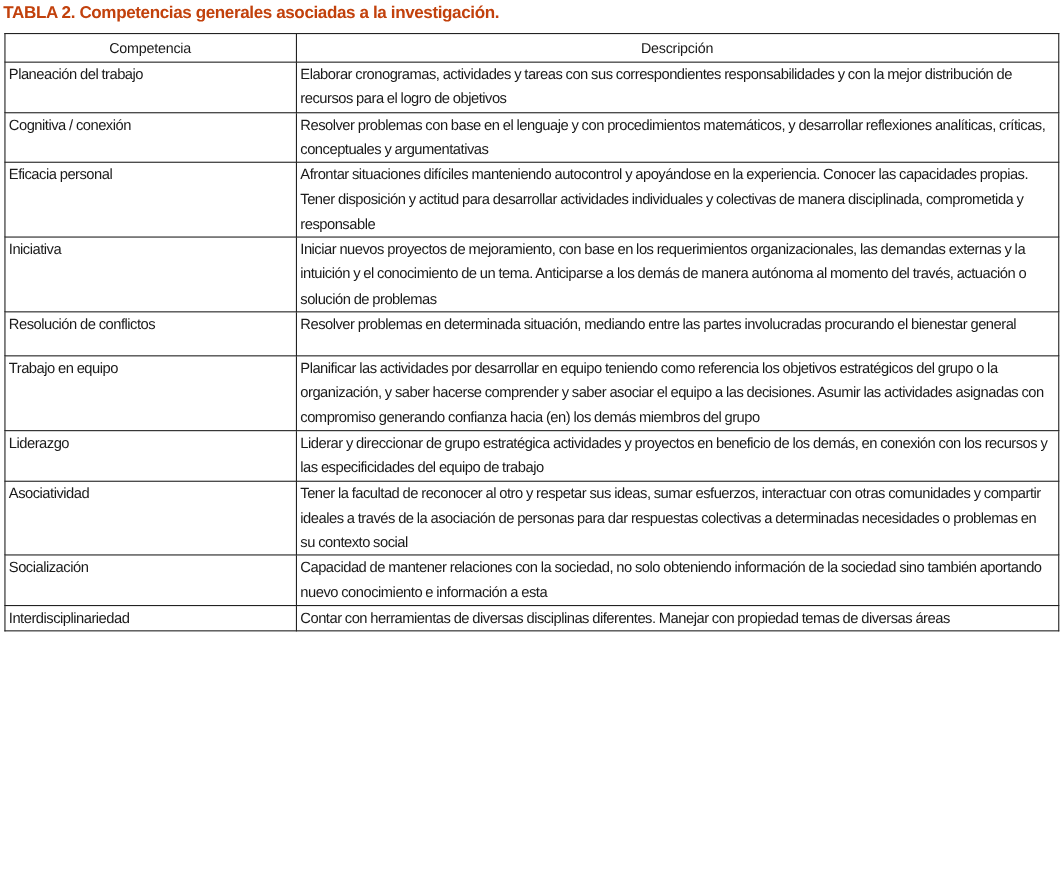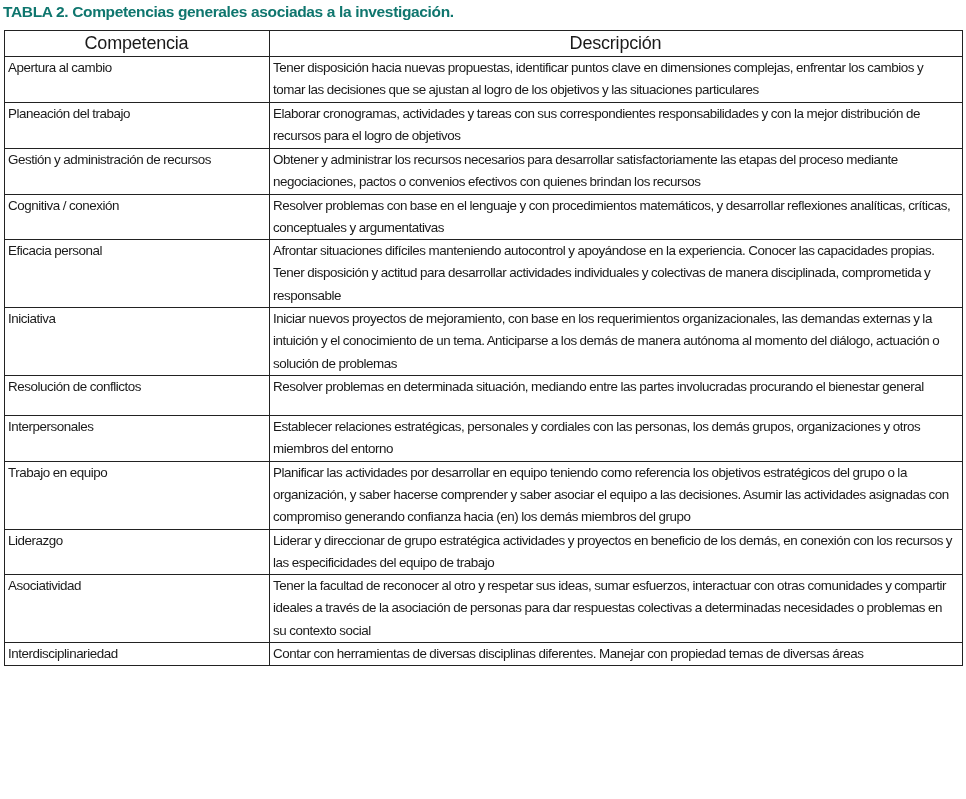--- a/index.html
+++ b/index.html
@@ -1,25 +1,25 @@
 <!DOCTYPE html>
 <html><head>
 <meta charset="utf-8">
 <style>
   html, body { margin: 0; padding: 0; background: #ffffff; }
   body { width: 966px; height: 799px; position: relative; overflow: hidden;
          font-family: "Liberation Sans", sans-serif; color: #1a1a1a; }
   .caption { position: absolute; left: 3px; top: 3px; font-size: 15.5px; font-weight: bold;
-             letter-spacing: -0.35px; color: #0f766e; white-space: nowrap; }
+             letter-spacing: -0.35px; color: #c2410c; white-space: nowrap; }
   table.comp { position: absolute; left: 4px; top: 30px; width: 958px;
                border-collapse: collapse; table-layout: fixed; }
   table.comp td, table.comp th { border: 1px solid #222; padding: 0 4px 0 3px;
                vertical-align: top; font-size: 13.4px; line-height: 22.3px;
                letter-spacing: -0.45px; word-spacing: -0.3px; }
-  table.comp th { font-weight: normal; font-size: 18px; text-align: center;
+  table.comp th { font-weight: normal; font-size: 13px; text-align: center;
                   line-height: 25px; letter-spacing: -0.2px; }
   col.c1 { width: 265px; }
   col.c2 { width: 693px; }
   td.name { white-space: nowrap; }
 </style>
 </head>
 <body>
 
 <div class="caption">TABLA 2. Competencias generales asociadas a la investigación.</div>
 
@@ -28,62 +28,54 @@
       <col class="c1">
       <col class="c2">
     </colgroup>
   <thead>
     <tr>
       <th>Competencia</th>
       <th>Descripción</th>
     </tr>
   </thead>
   <tbody>
-    <tr style="height:46px">
-      <td class="name">Apertura al cambio</td>
-      <td>Tener disposición hacia nuevas propuestas, identificar puntos clave en dimensiones complejas, enfrentar los cambios y tomar las decisiones que se ajustan al logro de los objetivos y las situaciones particulares</td>
-    </tr>
     <tr style="height:45px">
       <td class="name">Planeación del trabajo</td>
       <td>Elaborar cronogramas, actividades y tareas con sus correspondientes responsabilidades y con la mejor distribución de recursos para el logro de objetivos</td>
-    </tr>
-    <tr style="height:46px">
-      <td class="name">Gestión y administración de recursos</td>
-      <td>Obtener y administrar los recursos necesarios para desarrollar satisfactoriamente las etapas del proceso mediante negociaciones, pactos o convenios efectivos con quienes brindan los recursos</td>
     </tr>
     <tr style="height:45px">
       <td class="name">Cognitiva / conexión</td>
       <td>Resolver problemas con base en el lenguaje y con procedimientos matemáticos, y desarrollar reflexiones analíticas, críticas, conceptuales y argumentativas</td>
     </tr>
     <tr style="height:67px">
       <td class="name">Eficacia personal</td>
       <td>Afrontar situaciones difíciles manteniendo autocontrol y apoyándose en la experiencia. Conocer las capacidades propias. Tener disposición y actitud para desarrollar actividades individuales y colectivas de manera disciplinada, comprometida y responsable</td>
     </tr>
     <tr style="height:64px">
       <td class="name">Iniciativa</td>
-      <td>Iniciar nuevos proyectos de mejoramiento, con base en los requerimientos organizacionales, las demandas externas y la intuición y el conocimiento de un tema. Anticiparse a los demás de manera autónoma al momento del diálogo, actuación o solución de problemas</td>
+      <td>Iniciar nuevos proyectos de mejoramiento, con base en los requerimientos organizacionales, las demandas externas y la intuición y el conocimiento de un tema. Anticiparse a los demás de manera autónoma al momento del través, actuación o solución de problemas</td>
     </tr>
     <tr style="height:40px">
       <td class="name">Resolución de conflictos</td>
       <td>Resolver problemas en determinada situación, mediando entre las partes involucradas procurando el bienestar general</td>
-    </tr>
-    <tr style="height:45px">
-      <td class="name">Interpersonales</td>
-      <td>Establecer relaciones estratégicas, personales y cordiales con las personas, los demás grupos, organizaciones y otros miembros del entorno</td>
     </tr>
     <tr style="height:68px">
       <td class="name">Trabajo en equipo</td>
       <td>Planificar las actividades por desarrollar en equipo teniendo como referencia los objetivos estratégicos del grupo o la organización, y saber hacerse comprender y saber asociar el equipo a las decisiones. Asumir las actividades asignadas con compromiso generando confianza hacia (en) los demás miembros del grupo</td>
     </tr>
     <tr style="height:45px">
       <td class="name">Liderazgo</td>
       <td>Liderar y direccionar de grupo estratégica actividades y proyectos en beneficio de los demás, en conexión con los recursos y las especificidades del equipo de trabajo</td>
     </tr>
     <tr style="height:67px">
       <td class="name">Asociatividad</td>
       <td>Tener la facultad de reconocer al otro y respetar sus ideas, sumar esfuerzos, interactuar con otras comunidades y compartir ideales a través de la asociación de personas para dar respuestas colectivas a determinadas necesidades o problemas en su contexto social</td>
     </tr>
+    <tr style="height:45px">
+      <td class="name">Socialización</td>
+      <td>Capacidad de mantener relaciones con la sociedad, no solo obteniendo información de la sociedad sino también aportando nuevo conocimiento e información a esta</td>
+    </tr>
     <tr style="height:23px">
       <td class="name">Interdisciplinariedad</td>
       <td>Contar con herramientas de diversas disciplinas diferentes. Manejar con propiedad temas de diversas áreas</td>
     </tr>
   </tbody>
 </table>
 
 </body></html>

